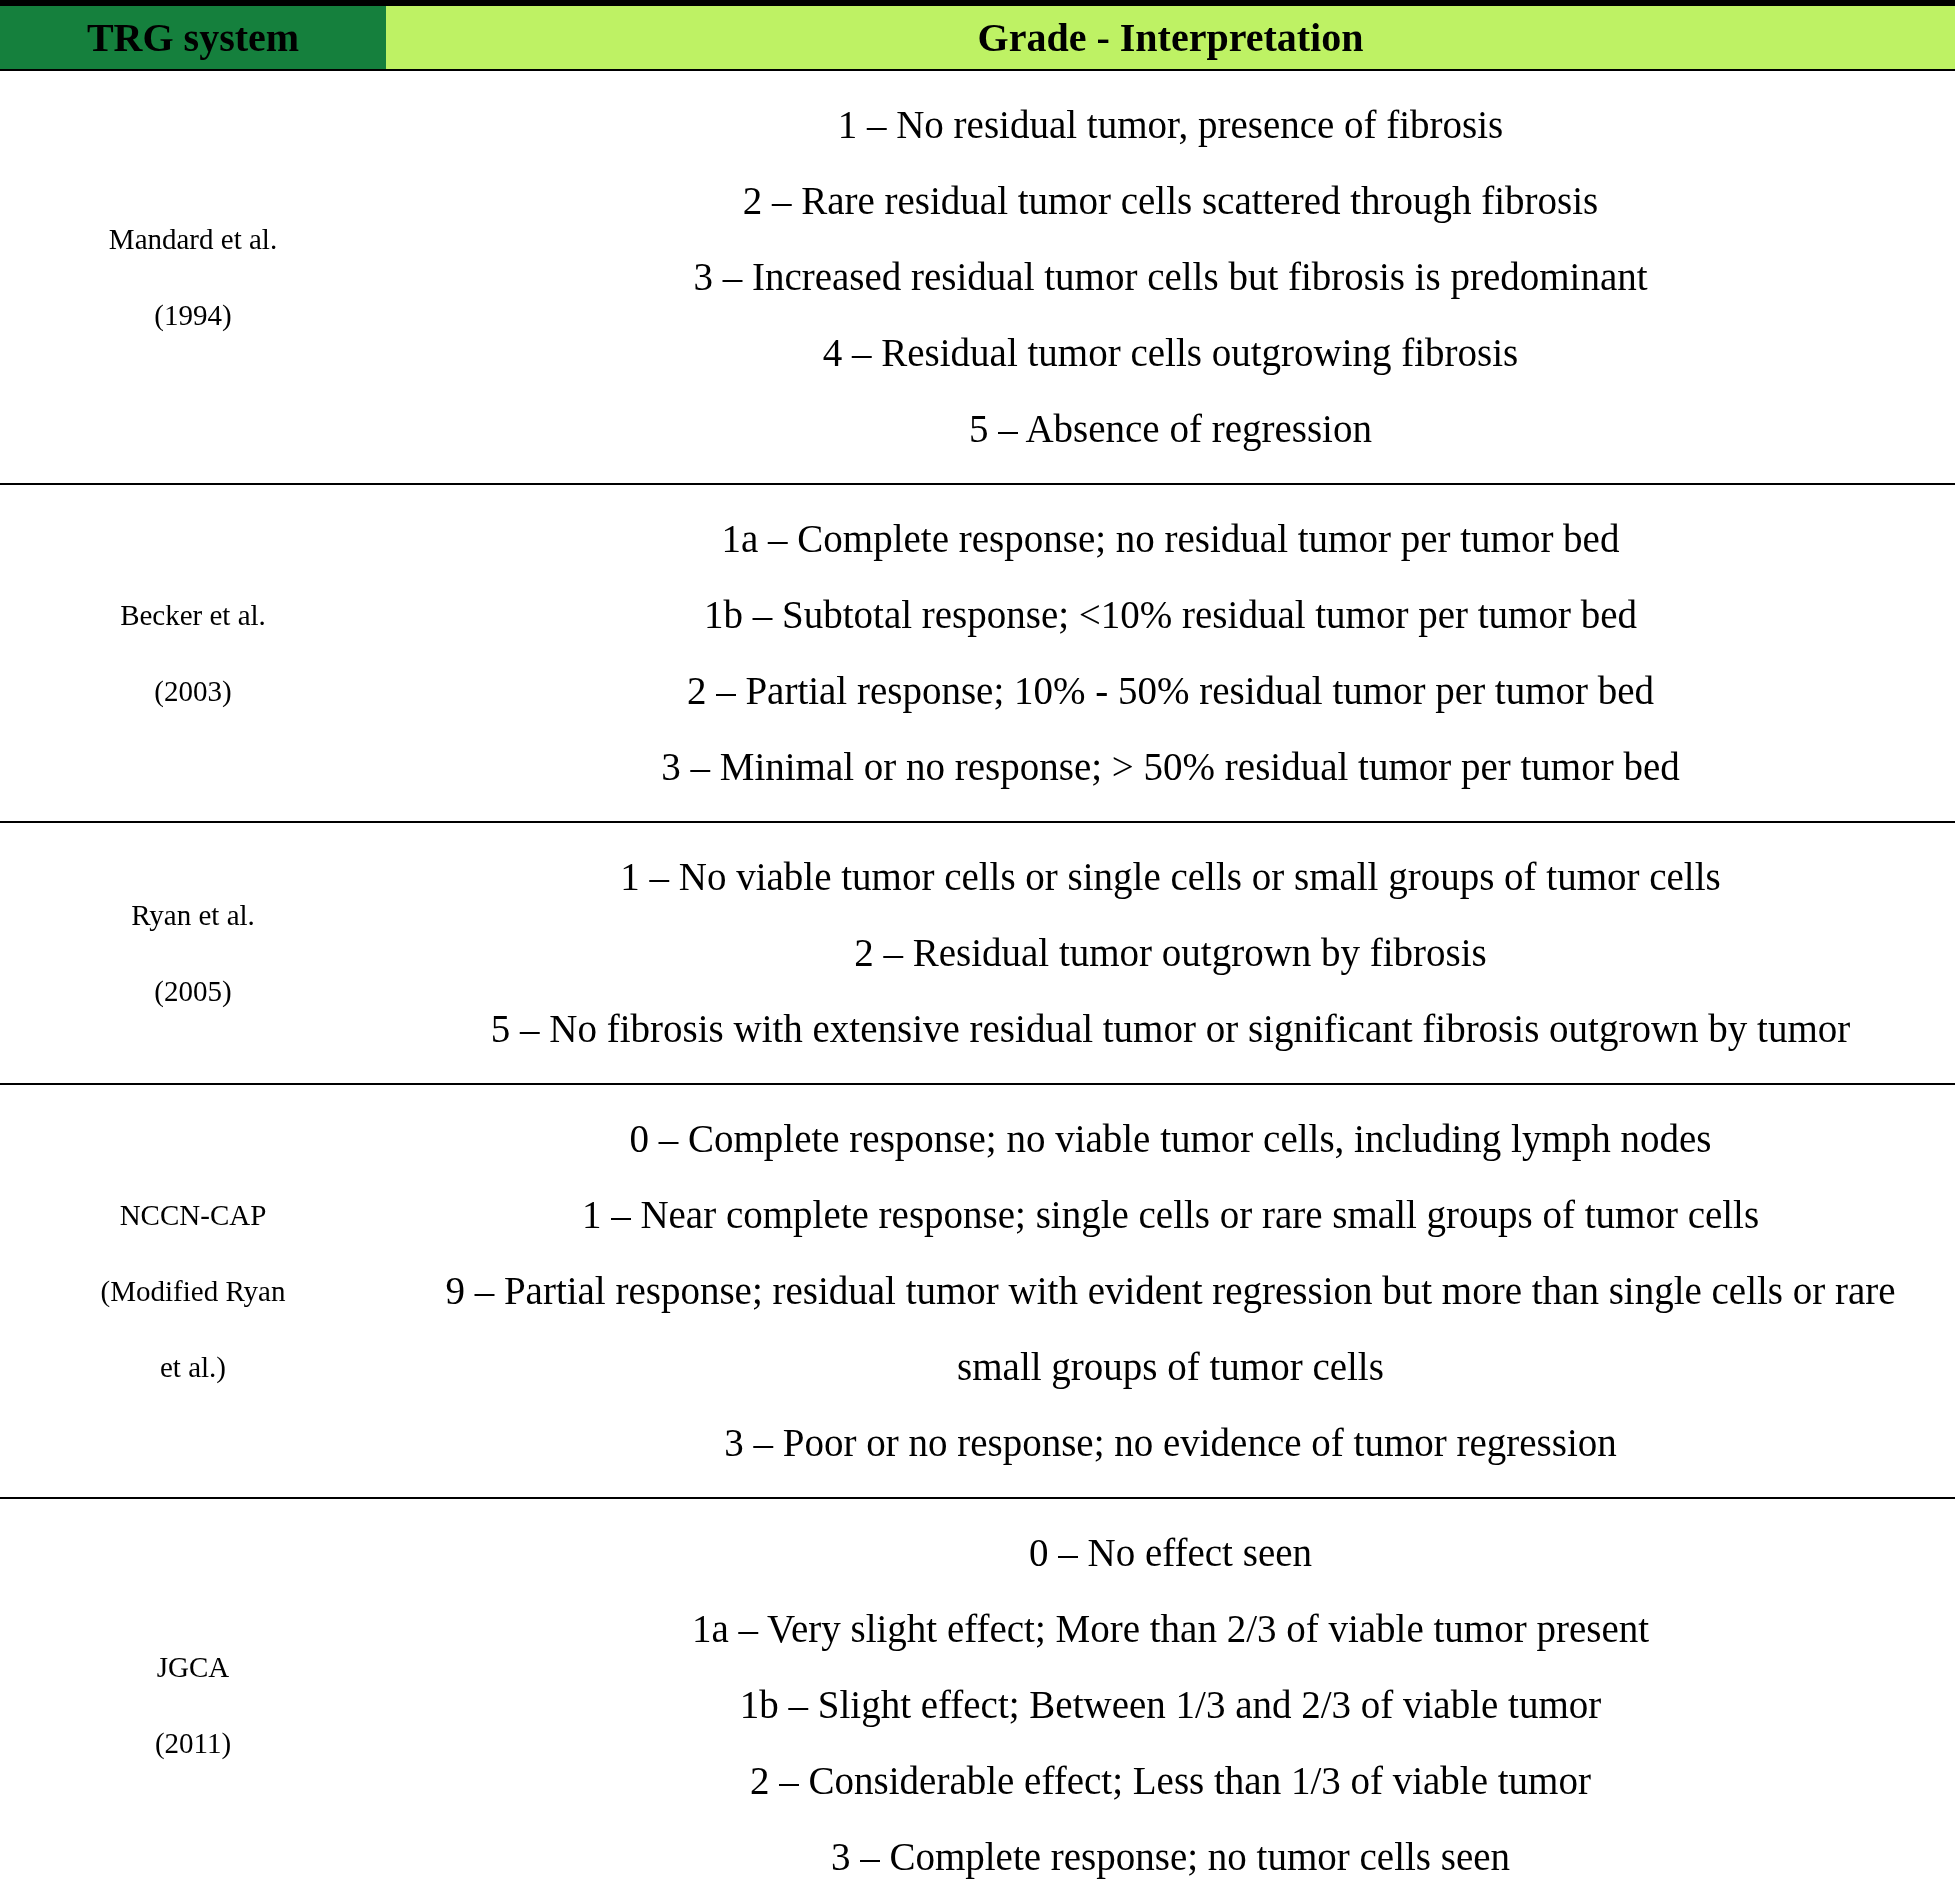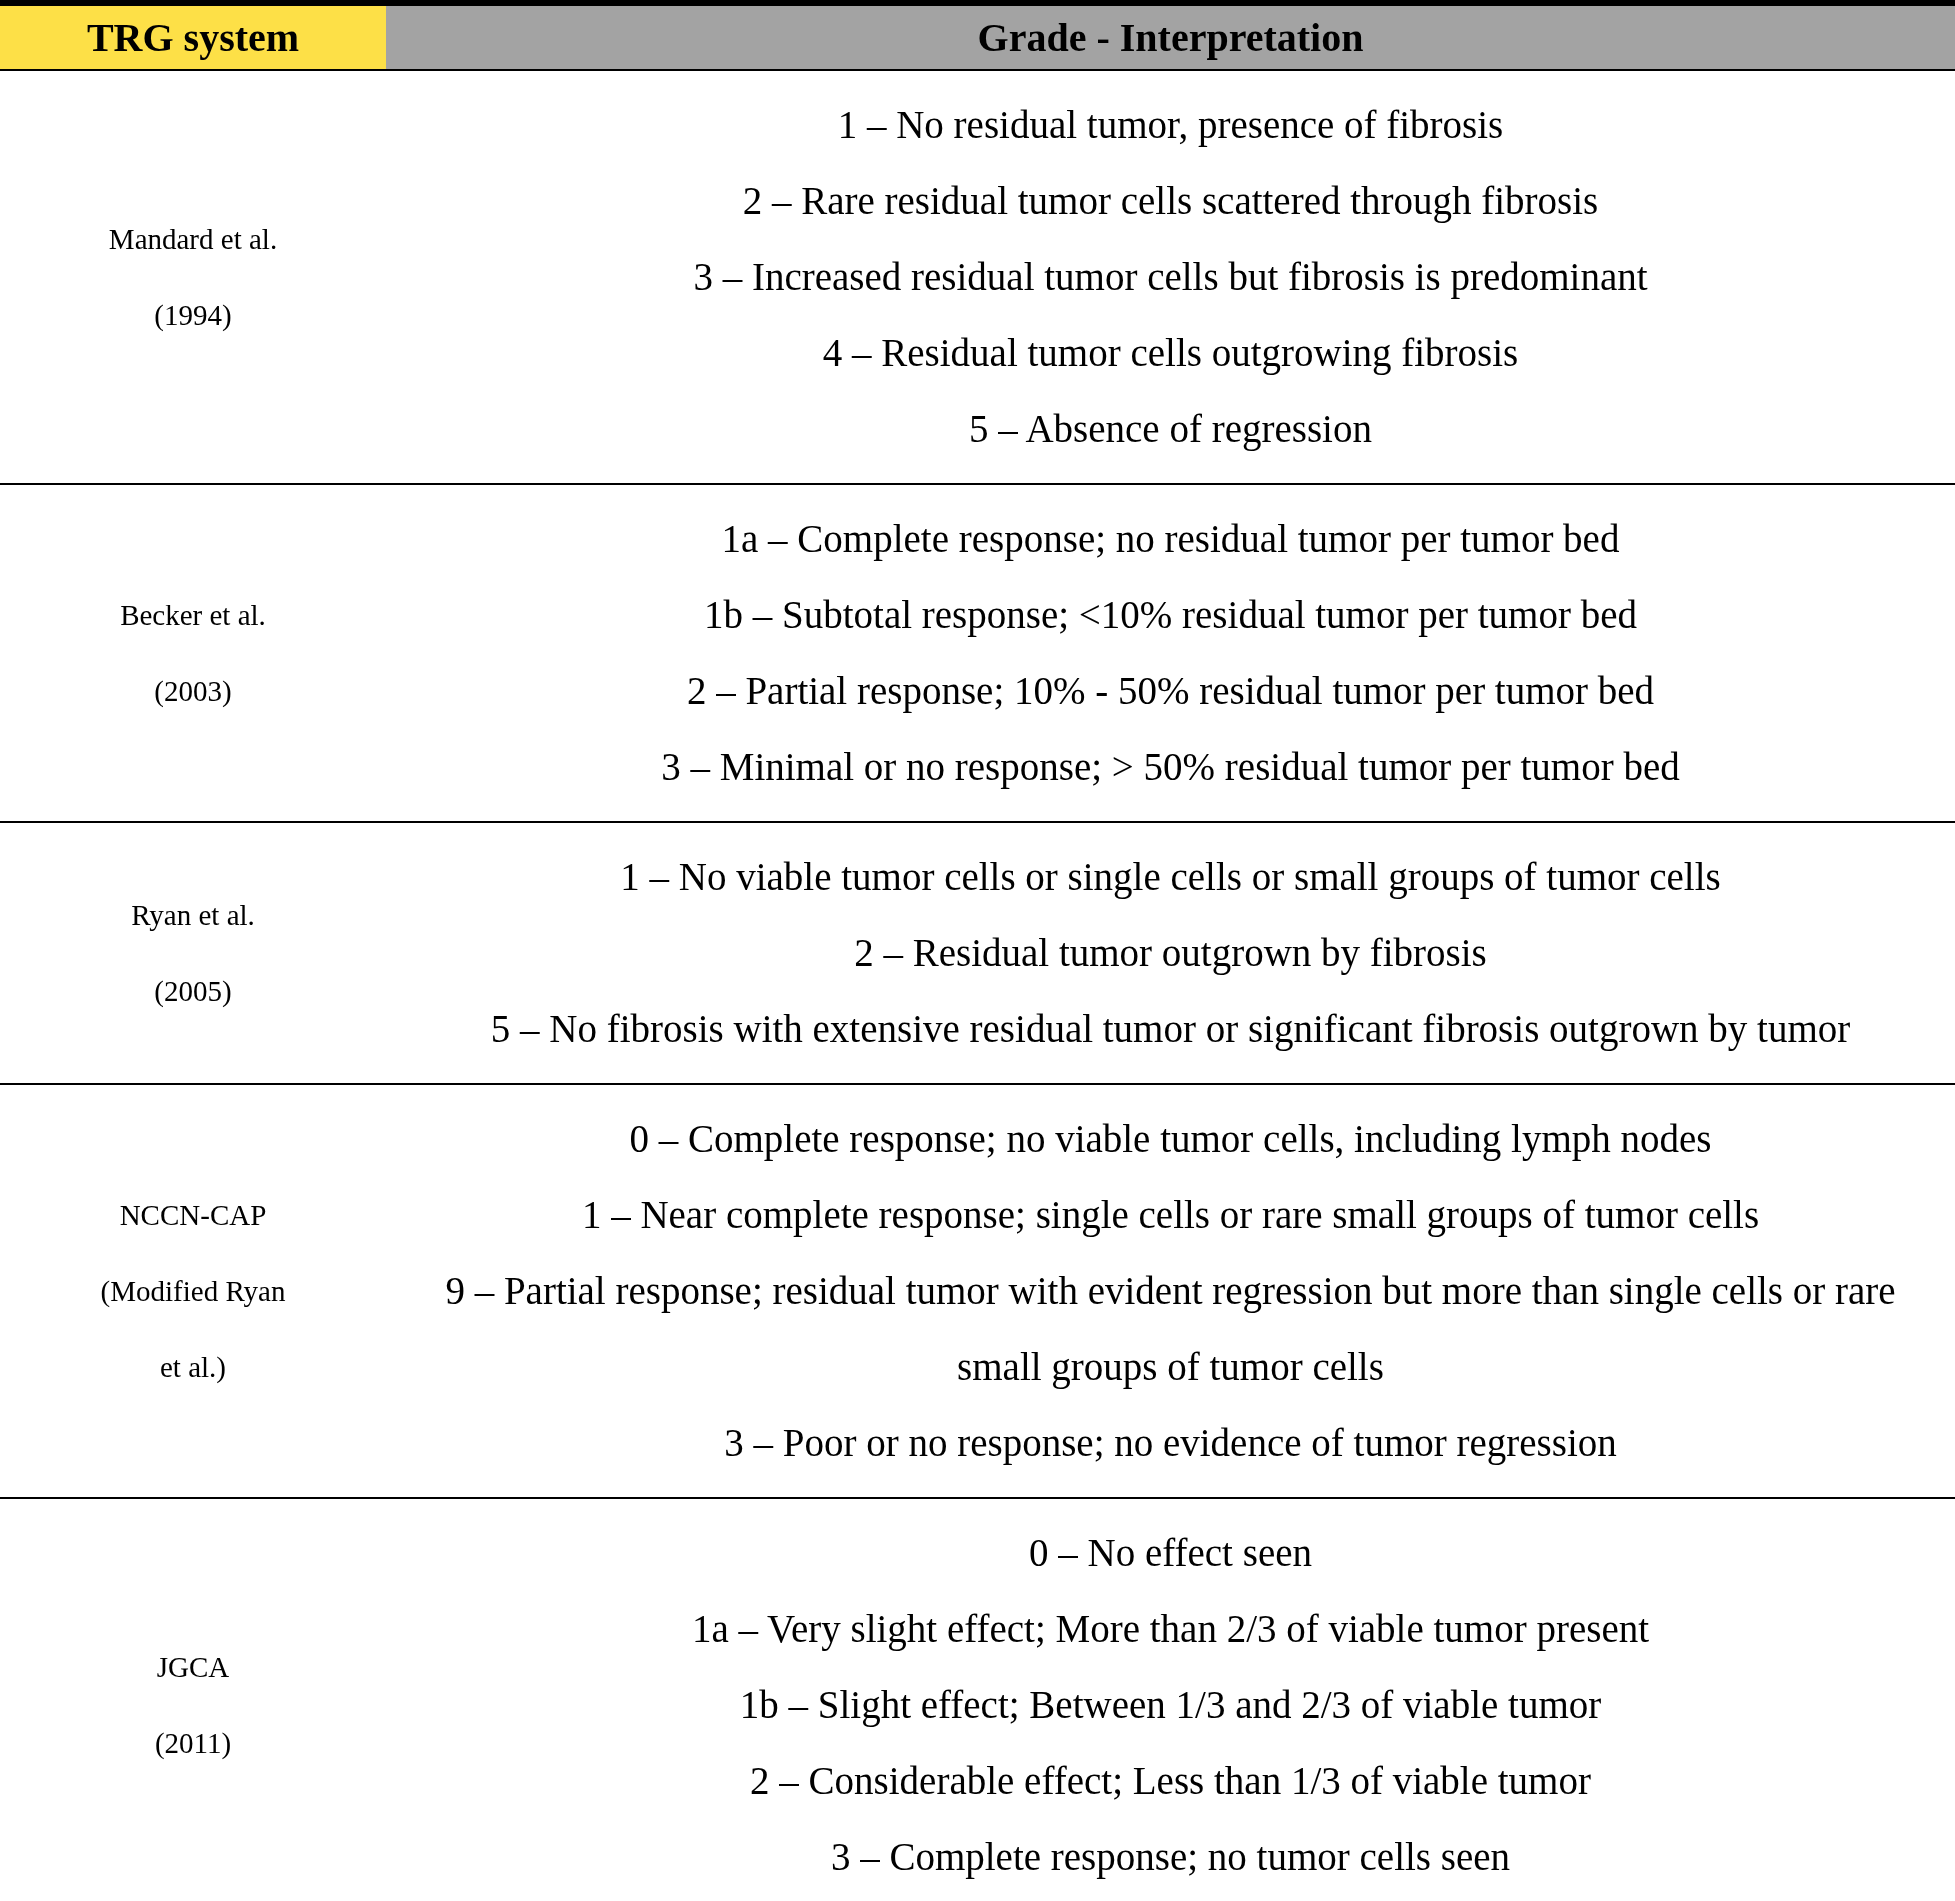--- a/index.html
+++ b/index.html
@@ -70,22 +70,22 @@
 <body>
 
 <div class="table-wrap">
   <table class="trg-table">
     <colgroup>
       <col class="col-system">
       <col class="col-grades">
     </colgroup>
     <thead>
       <tr class="header-row">
-        <td style="background: #fde047; margin-top: 36px;">TRG system</td>
-        <td style="background: #a3a3a3; font-family: Liberation Serif, serif;">Grade - Interpretation</td>
+        <td style="background: #15803d; margin-top: 36px;">TRG system</td>
+        <td style="background: #bef264; font-family: Liberation Serif, serif;">Grade - Interpretation</td>
       </tr>
     </thead>
     <tbody>
 
     <tr class="section">
           <td class="system">
             <div class="system-line">Mandard et al.</div>
             <div class="system-line">(1994)</div>
           </td>
           <td class="grades">

